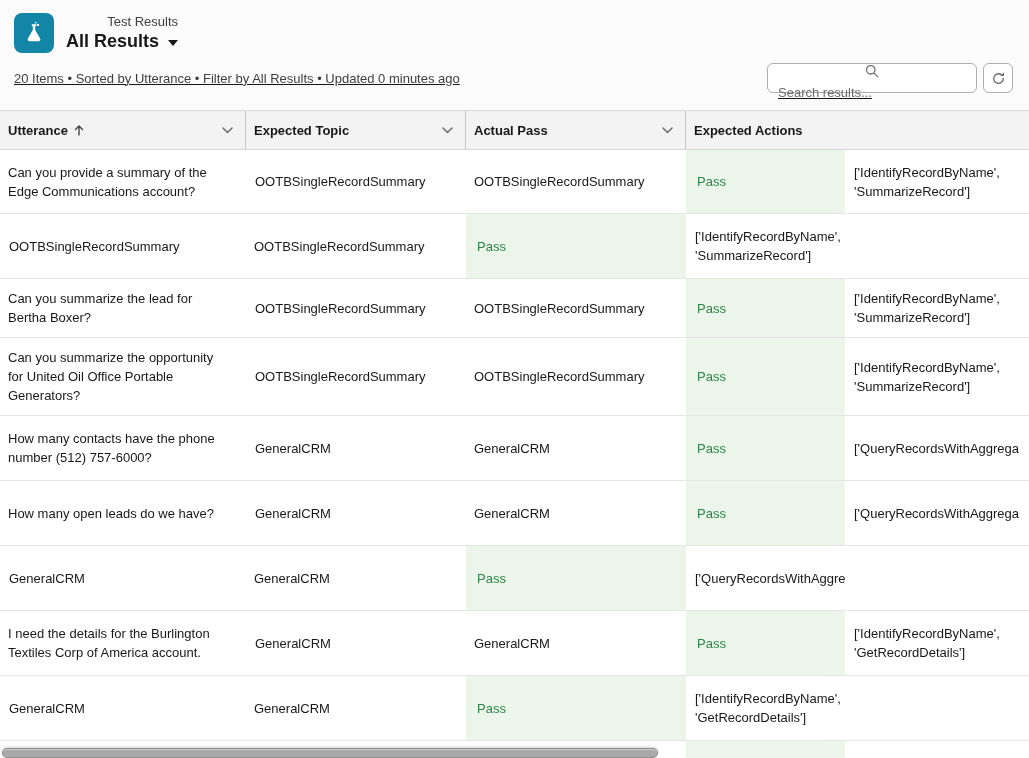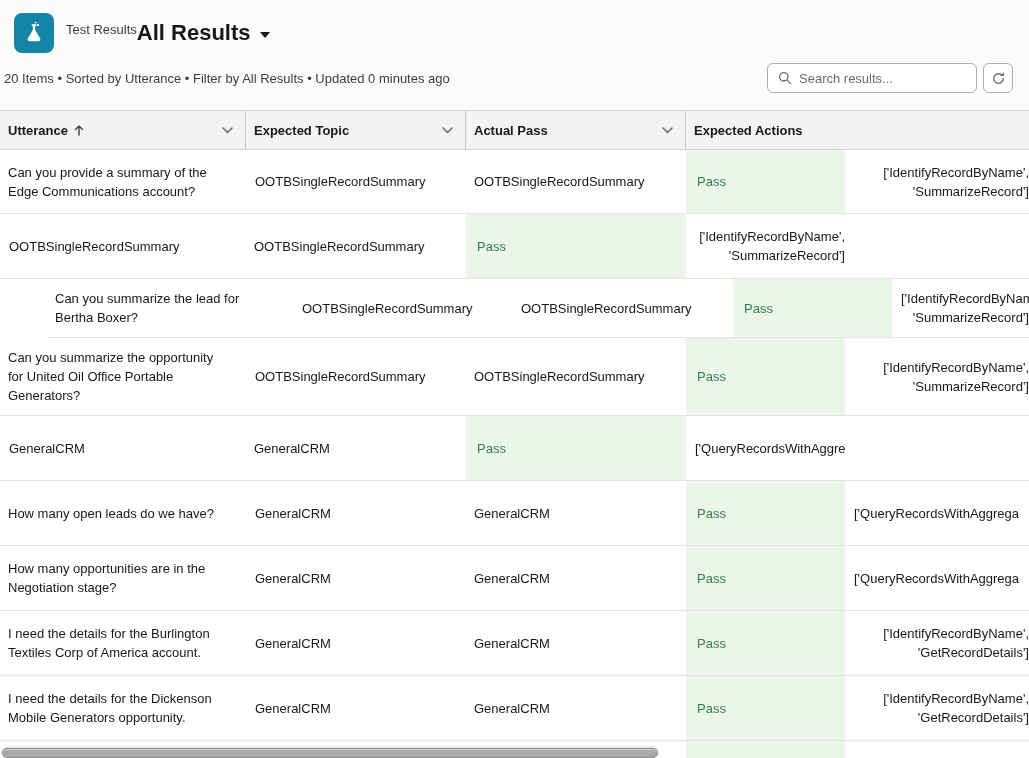--- a/index.html
+++ b/index.html
@@ -13,39 +13,39 @@
   .app { position: relative; width: 1029px; height: 758px; overflow: hidden; background: #fdfdfd; }
 
   
   .top { position: relative; height: 111px; border-bottom: 1px solid #dddbda; background: #fbfbfb; }
   .page-header { display: flex; align-items: center; gap: 12px; padding: 13px 0 0 14px; }
   .obj-icon {
     width: 40px; height: 40px; border-radius: 8px;
     background: var(--brand-icon, #1386a8);
     display: flex; align-items: center; justify-content: center; flex: 0 0 auto;
   }
-  .title-block { display: flex; flex-direction: row; text-align: right; }
+  .title-block { display: flex; flex-direction: column; text-align: right; }
   .obj-label { font-size: 13px; color: #3e3e3c; line-height: 16px; }
   .view-row { display: flex; align-items: center; cursor: pointer; }
-  .view-label { font-size: 22px; font-weight: 700; color: #181818; line-height: 22px; }
+  .view-label { font-size: 18px; font-weight: 700; color: #181818; line-height: 22px; }
   .caret {
     width: 0; height: 0; margin-left: 9px; margin-top: 3px;
     border-left: 5px solid transparent; border-right: 5px solid transparent;
     border-top: 6px solid #181818;
   }
   .toolbar {
-    position: absolute; left: 4px; right: 16px; top: 62px; height: 32px;
-    display: flex; justify-content: space-between; align-items: center;
+    position: absolute; left: 14px; right: 16px; top: 62px; height: 32px;
+    display: flex; justify-content: space-between; align-items: center; text-decoration: underline;
   }
   .meta { font-size: 13px; color: #3e3e3c; }
   .actions { display: flex; align-items: center; gap: 6px; }
   .search-box {
     display: flex; align-items: center; gap: 7px;
     width: 210px; height: 30px; padding: 0 10px;
-    border: 1px solid #aeaeae; border-radius: 6px; background: #fff;
+    border: 1px solid #aeaeae; border-radius: 6px; background: #fff; flex-direction: column;
   }
   .search-box input {
     border: none; outline: none; width: 100%;
     font-family: "Liberation Sans", sans-serif; font-size: 13px; color: #181818; background: transparent;
   }
   .search-box input::placeholder { color: #6b6b6b; }
   .btn-refresh {
     width: 30px; height: 30px; border: 1px solid #aeaeae; border-radius: 6px;
     background: #fff; display: flex; align-items: center; justify-content: center; cursor: pointer;
   }
@@ -72,21 +72,21 @@
   .cell {
     display: flex; align-items: center;
     overflow: hidden; line-height: 19px;
   }
   .cell-utt   { padding: 10px 16px 10px 8px; }
   .cell-etop  { padding: 10px 10px 10px 9px; white-space: nowrap; }
   .cell-atop  { padding: 10px 10px 10px 8px; white-space: nowrap; }
   .cell-res   { padding: 10px 10px 10px 11px; background: var(--pass-bg, #ecf5e9); }
   .cell-res span { color: var(--pass-text, #2e844a); }
   .cell-ea    { padding: 10px 0 10px 9px; }
-  .cell-ea span { overflow: hidden; text-align: right; }
+  .cell-ea span { overflow: hidden; }
 
   
   .hscroll-thumb {
     position: absolute; left: 2px; bottom: 0; width: 656px; height: 10px;
     background: #a9a9a9; border: 1px solid #8f8f8f; border-radius: 6px;
     box-shadow: inset 0 1px 1px rgba(255,255,255,0.45), 0 -1px 3px rgba(0,0,0,0.18);
     cursor: pointer;
   }
 </style>
 </head>
@@ -196,21 +196,21 @@
           <div class="cell cell-atop">
             <span>OOTBSingleRecordSummary</span>
           </div>
           <div class="cell cell-res">
             <span>Pass</span>
           </div>
           <div class="cell cell-ea">
             <span>['IdentifyRecordByName', 'SummarizeRecord']</span>
           </div>
         </div>
-        <div class="trow grid-row" style="min-height: 58px; margin-left: 47px;">
+        <div class="trow grid-row" style="min-height: 58px;">
           <div class="cell cell-utt">
             <span>Can you summarize the lead for Bertha Boxer?</span>
           </div>
           <div class="cell cell-etop">
             <span>OOTBSingleRecordSummary</span>
           </div>
           <div class="cell cell-atop">
             <span>OOTBSingleRecordSummary</span>
           </div>
           <div class="cell cell-res">
@@ -231,20 +231,23 @@
             <span>OOTBSingleRecordSummary</span>
           </div>
           <div class="cell cell-res">
             <span>Pass</span>
           </div>
           <div class="cell cell-ea">
             <span>['IdentifyRecordByName', 'SummarizeRecord']</span>
           </div>
         </div>
         <div class="trow grid-row" style="min-height: 65px;">
+          <div class="cell cell-utt">
+            <span>How many contacts have the phone number (512) 757-6000?</span>
+          </div>
           <div class="cell cell-etop">
             <span>GeneralCRM</span>
           </div>
           <div class="cell cell-atop">
             <span>GeneralCRM</span>
           </div>
           <div class="cell cell-res">
             <span>Pass</span>
           </div>
           <div class="cell cell-ea">
@@ -262,23 +265,20 @@
             <span>GeneralCRM</span>
           </div>
           <div class="cell cell-res">
             <span>Pass</span>
           </div>
           <div class="cell cell-ea">
             <span>['QueryRecordsWithAggrega</span>
           </div>
         </div>
         <div class="trow grid-row" style="min-height: 65px;">
-          <div class="cell cell-utt">
-            <span>How many opportunities are in the Negotiation stage?</span>
-          </div>
           <div class="cell cell-etop">
             <span>GeneralCRM</span>
           </div>
           <div class="cell cell-atop">
             <span>GeneralCRM</span>
           </div>
           <div class="cell cell-res">
             <span>Pass</span>
           </div>
           <div class="cell cell-ea">
@@ -296,23 +296,20 @@
             <span>GeneralCRM</span>
           </div>
           <div class="cell cell-res">
             <span>Pass</span>
           </div>
           <div class="cell cell-ea">
             <span>['IdentifyRecordByName', 'GetRecordDetails']</span>
           </div>
         </div>
         <div class="trow grid-row" style="min-height: 65px;">
-          <div class="cell cell-utt">
-            <span>I need the details for the Dickenson Mobile Generators opportunity.</span>
-          </div>
           <div class="cell cell-etop">
             <span>GeneralCRM</span>
           </div>
           <div class="cell cell-atop">
             <span>GeneralCRM</span>
           </div>
           <div class="cell cell-res">
             <span>Pass</span>
           </div>
           <div class="cell cell-ea">

